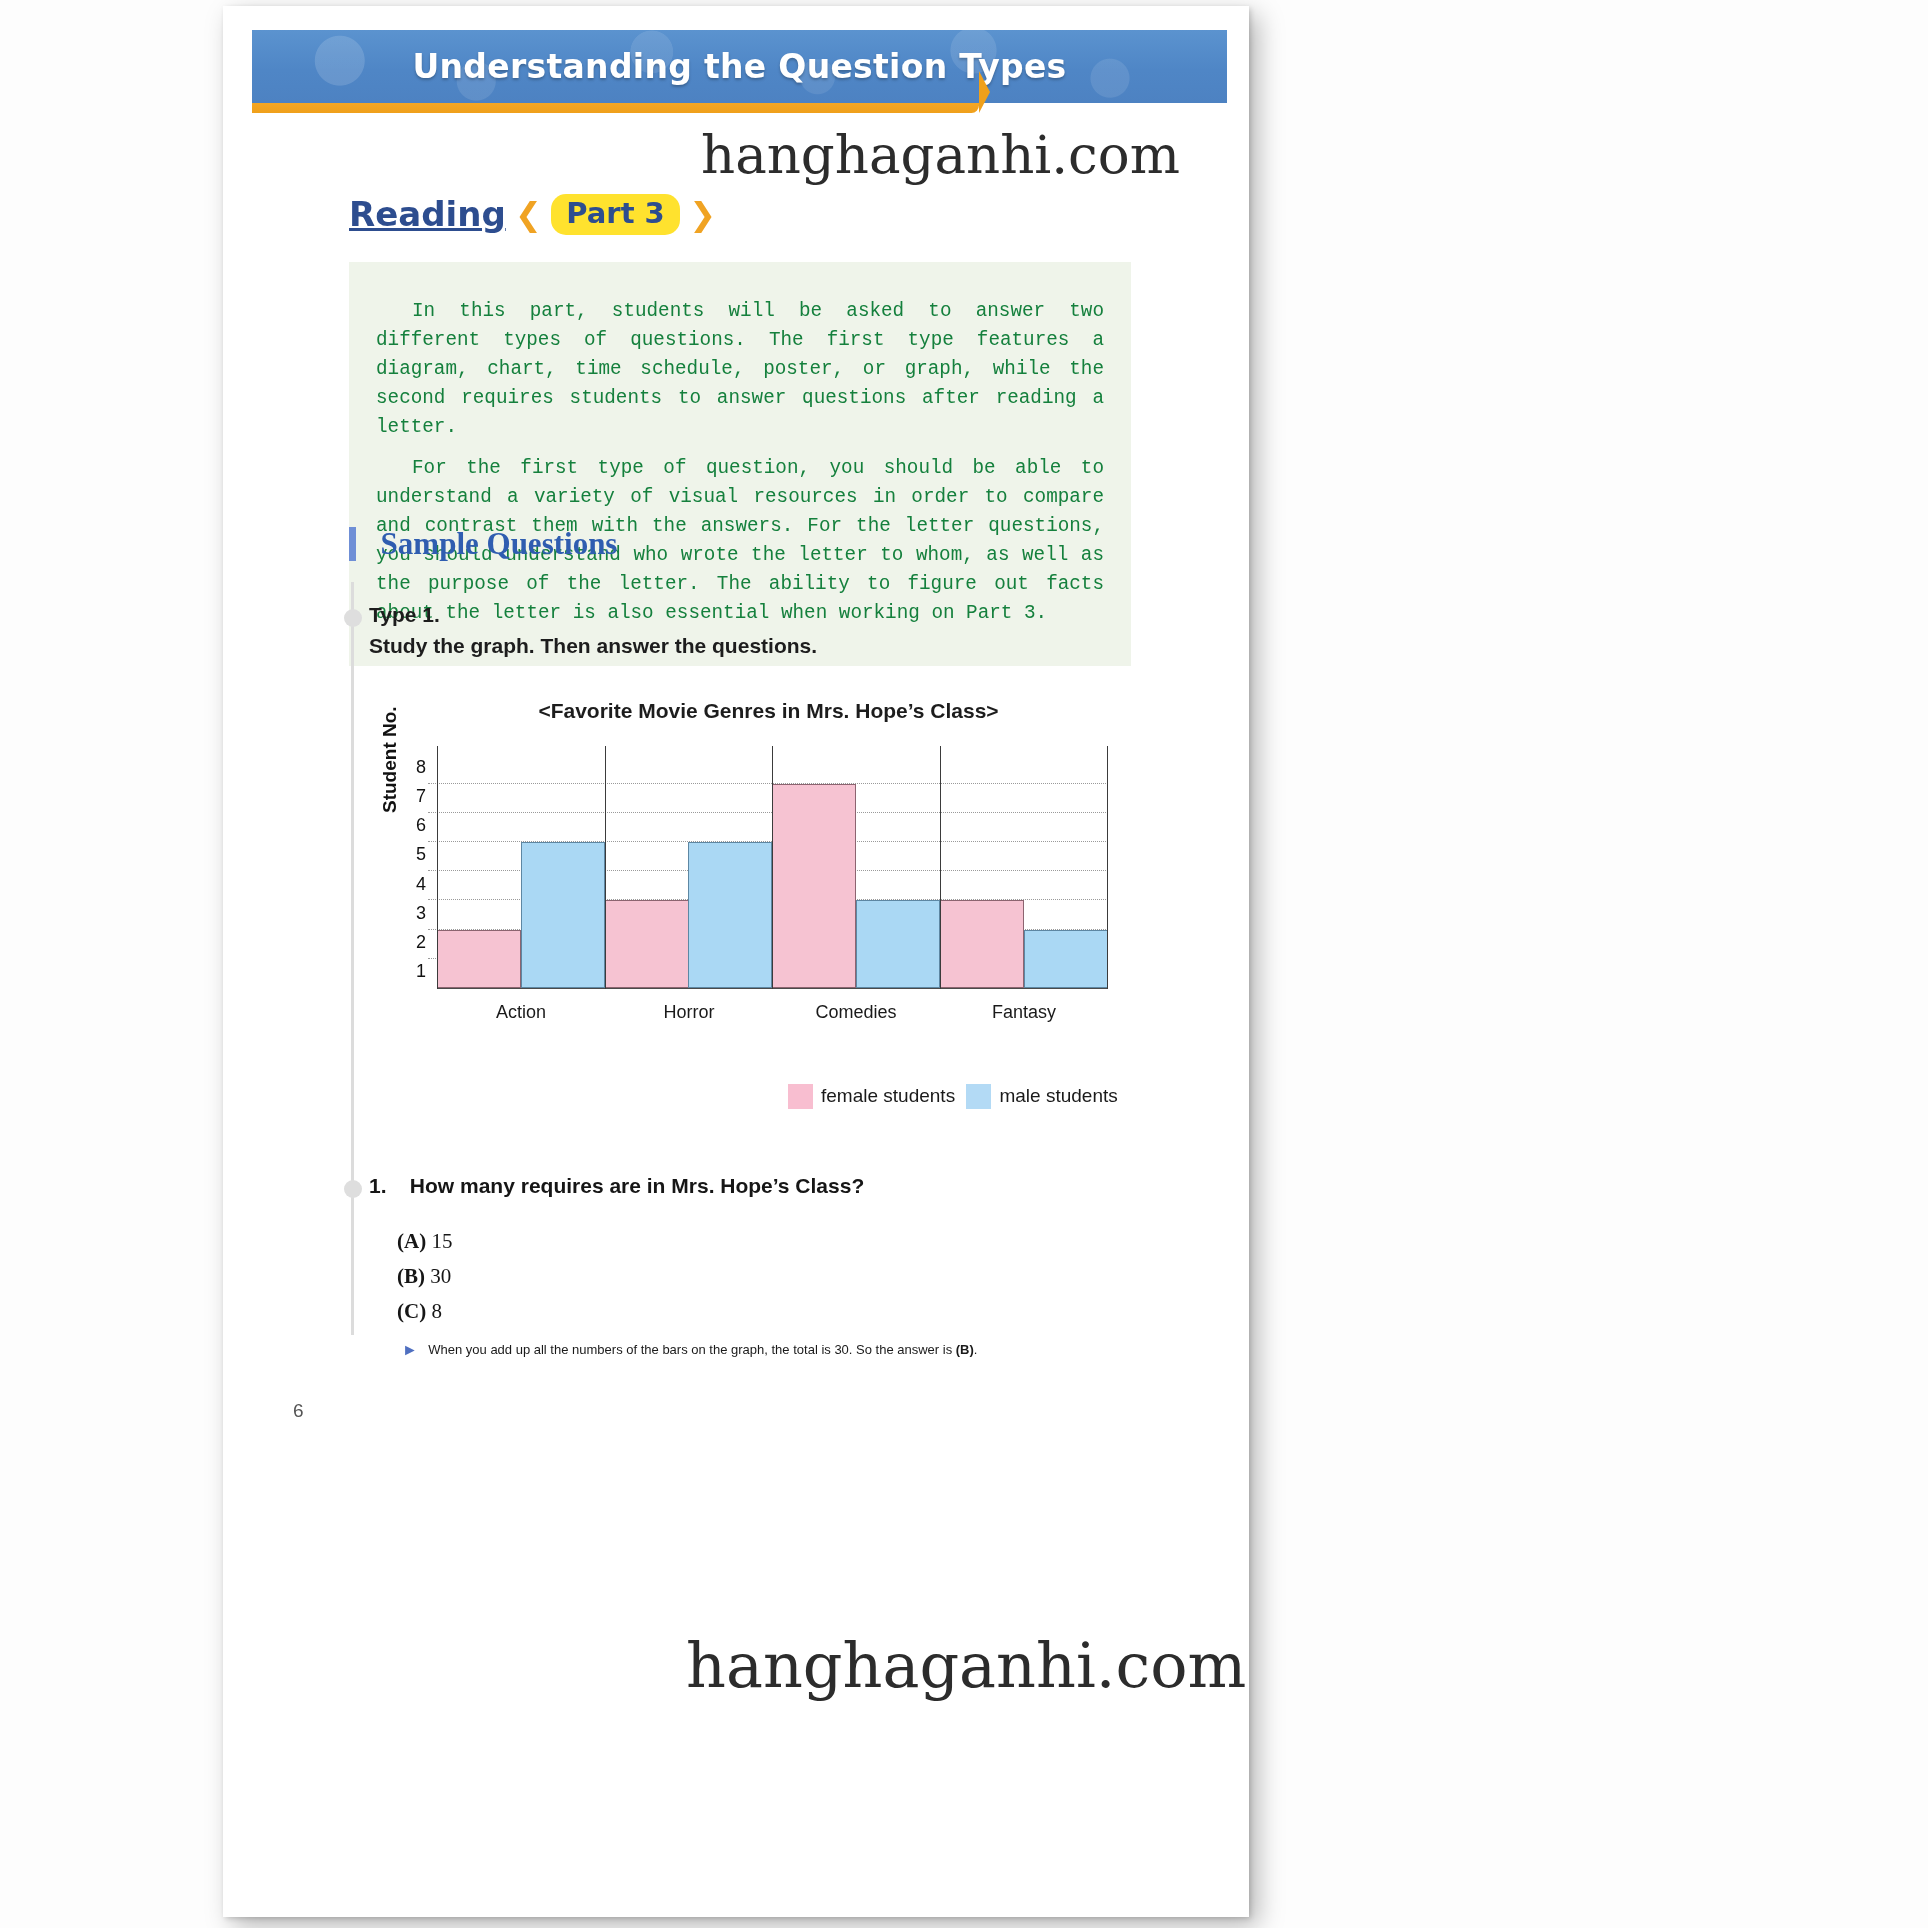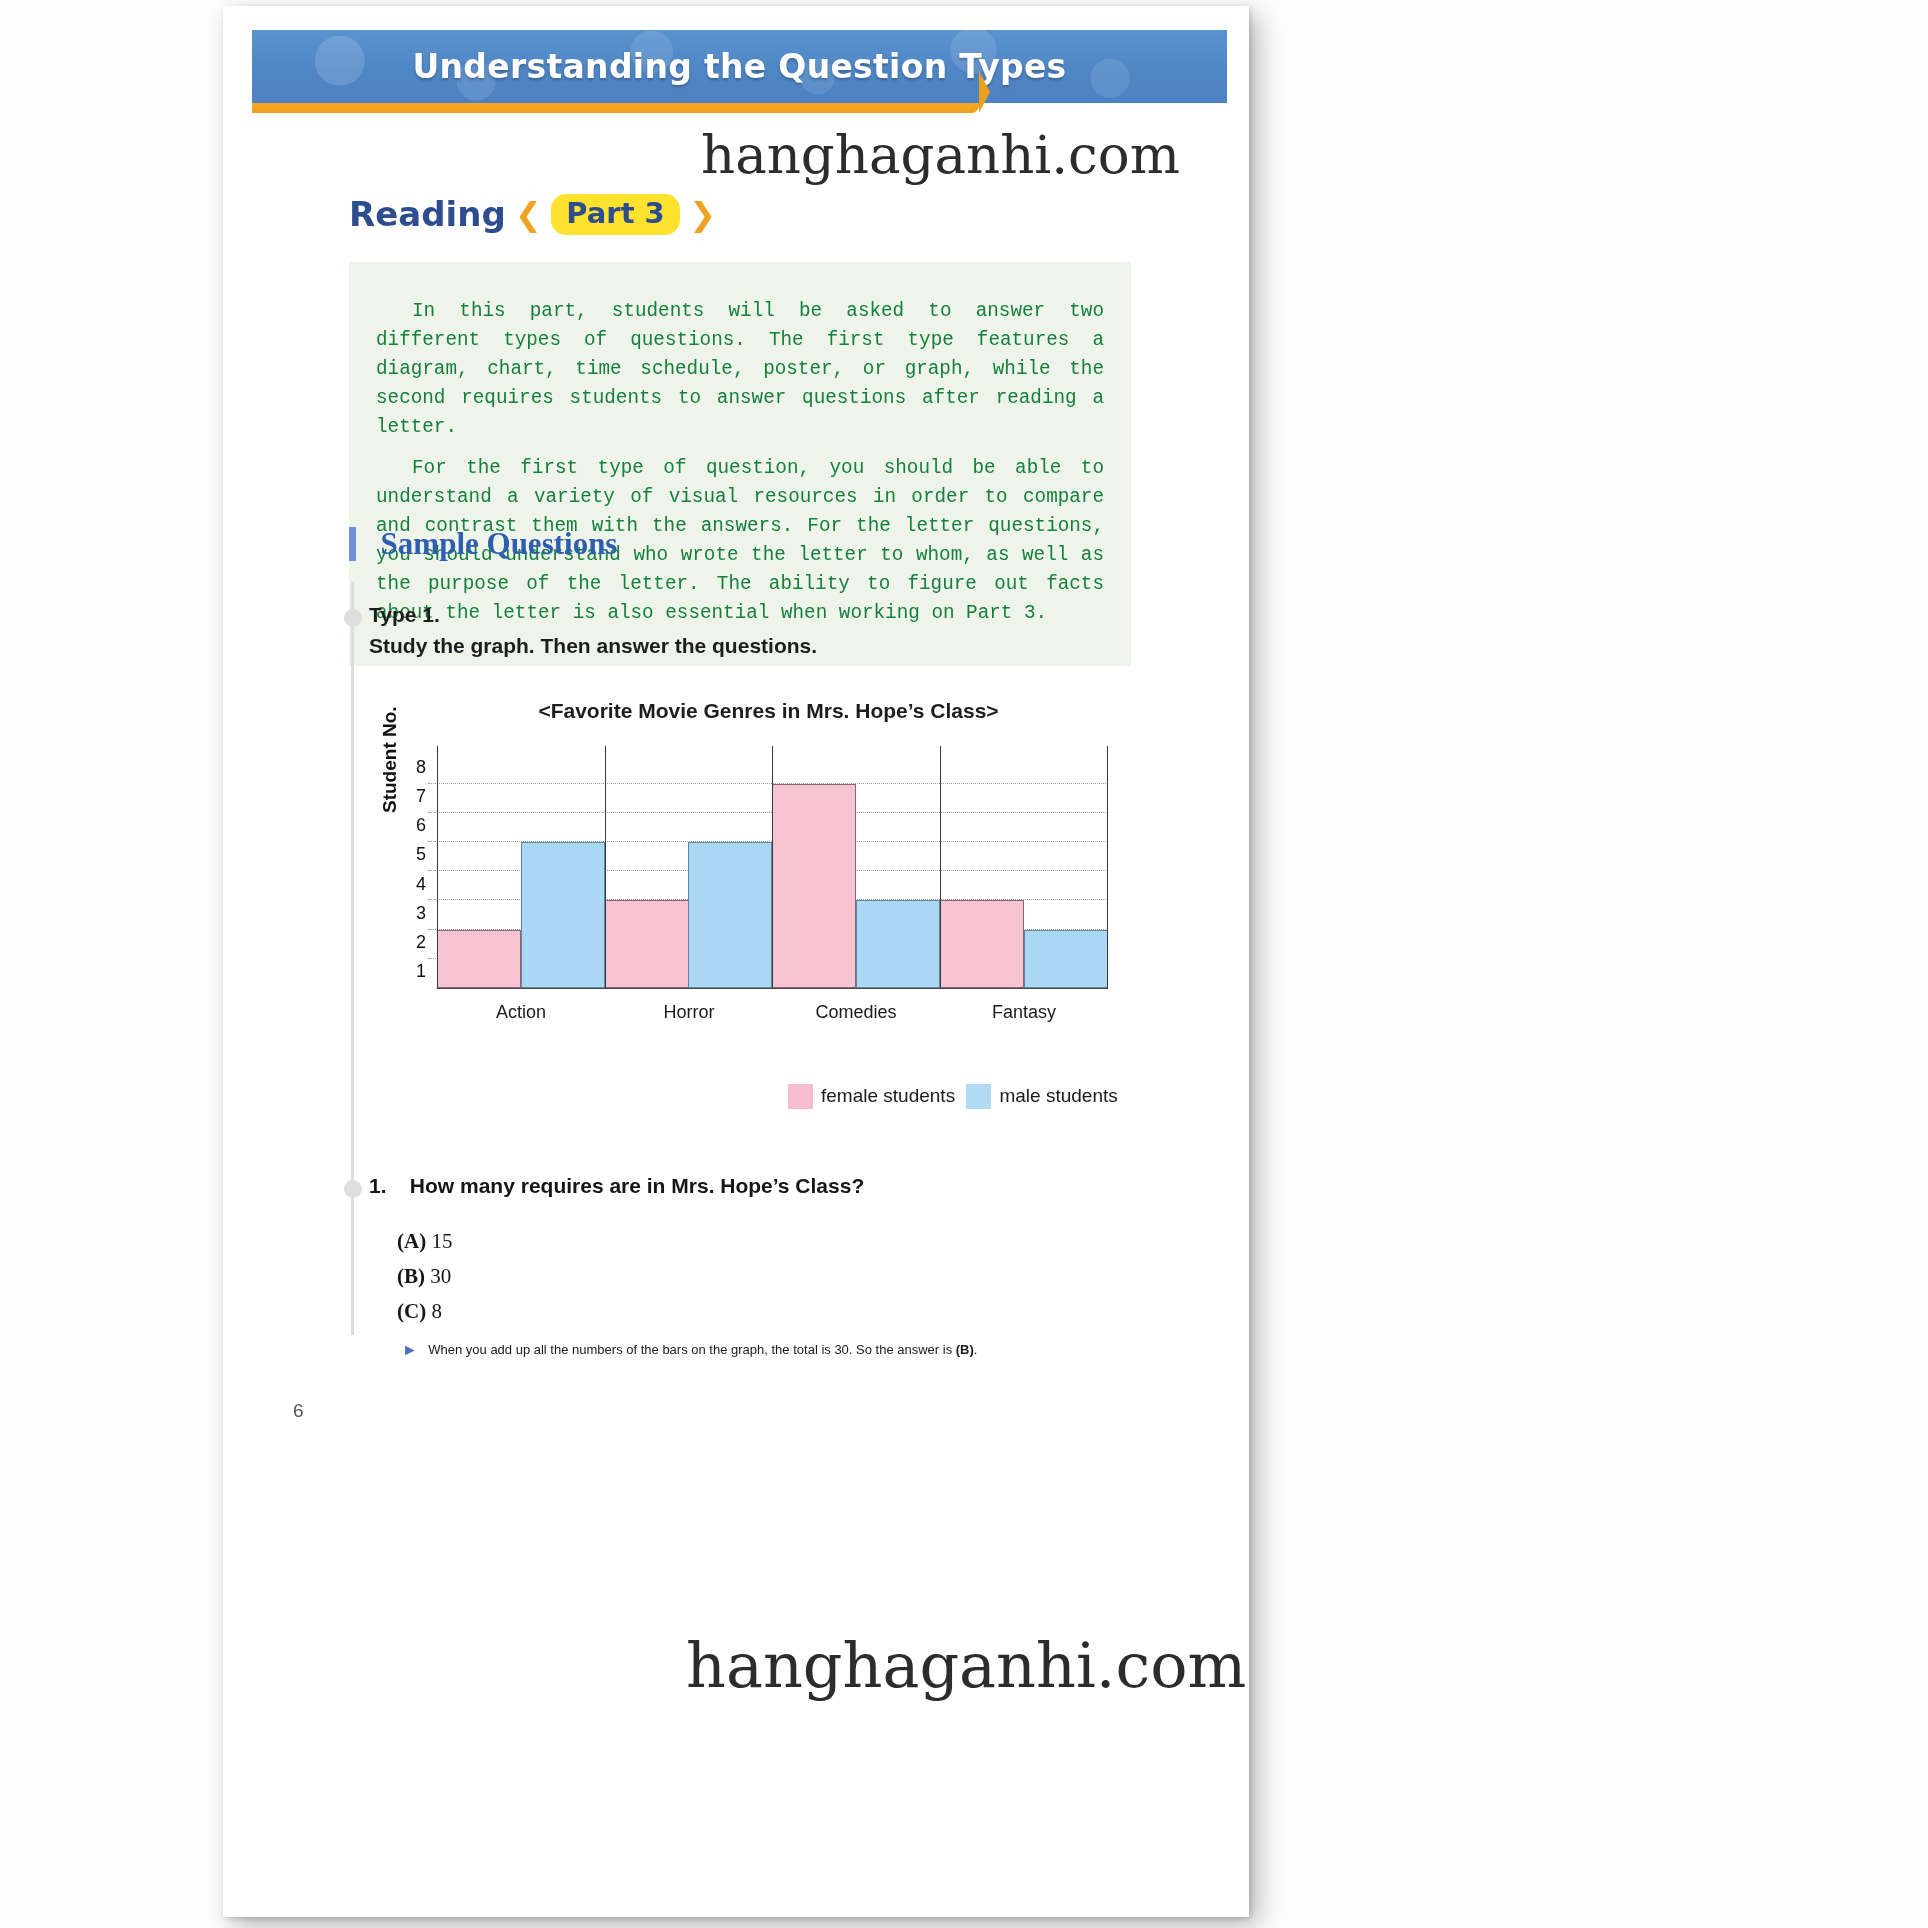--- a/index.html
+++ b/index.html
@@ -47,21 +47,21 @@
   }
   .banner-orange:after{
     content:"";position:absolute;right:-11.3px;top:-32px;
     border-left:11.3px solid #efa01b;
     border-top:21px solid transparent;
     border-bottom:21.7px solid transparent;
   }
 
   
   .reading-row{position:absolute;left:126px;top:188px;display:flex;align-items:center;gap:9.4px;}
-  .reading-label{font-size:34px;font-weight:bold;color:#2d4d8f;font-family:"DejaVu Sans",sans-serif;}
+  .reading-label{font-size:34px;font-weight:bold;color:#2d4d8f;font-family:"DejaVu Sans",sans-serif;text-decoration:underline;}
   .chev{color:#f0a323;font-size:32px;font-weight:bold;font-family:"DejaVu Sans",sans-serif;line-height:1;}
   .part-badge{
     background:#ffe22e;border-radius:15px;padding:1.9px 15px 4.7px;
     font-size:29px;font-weight:bold;color:#2d4d8f;font-family:"DejaVu Sans",sans-serif;
   }
 
   
   .intro-box{
     position:absolute;left:126px;top:256px;width:782px;
     background:#eff4ea;

